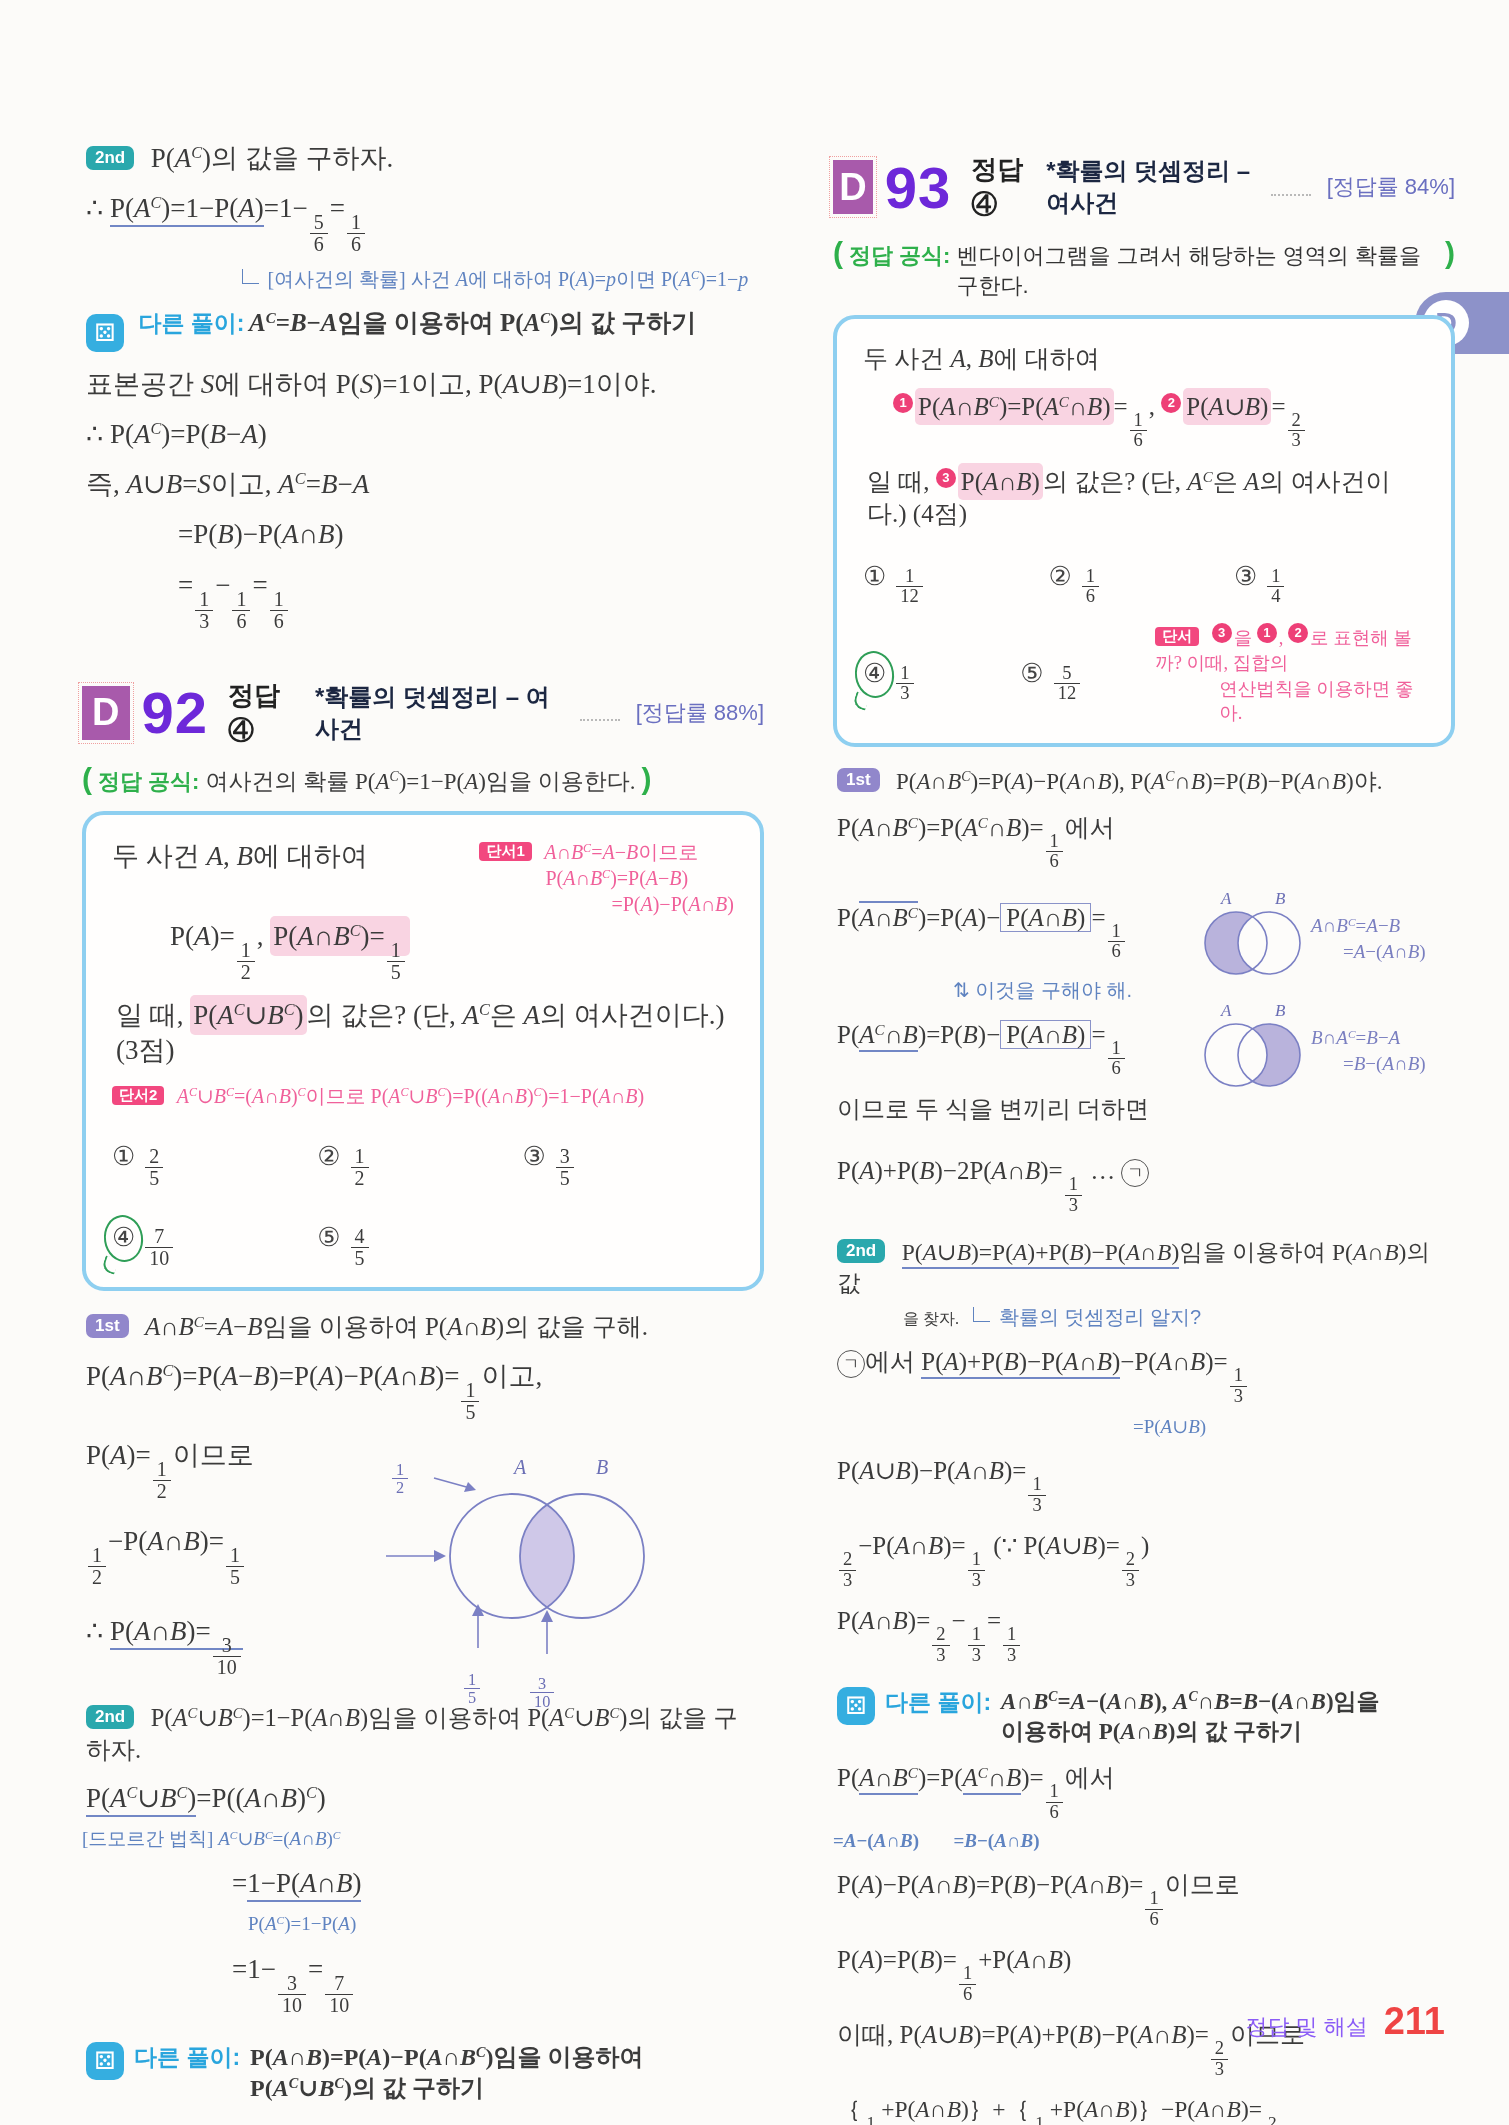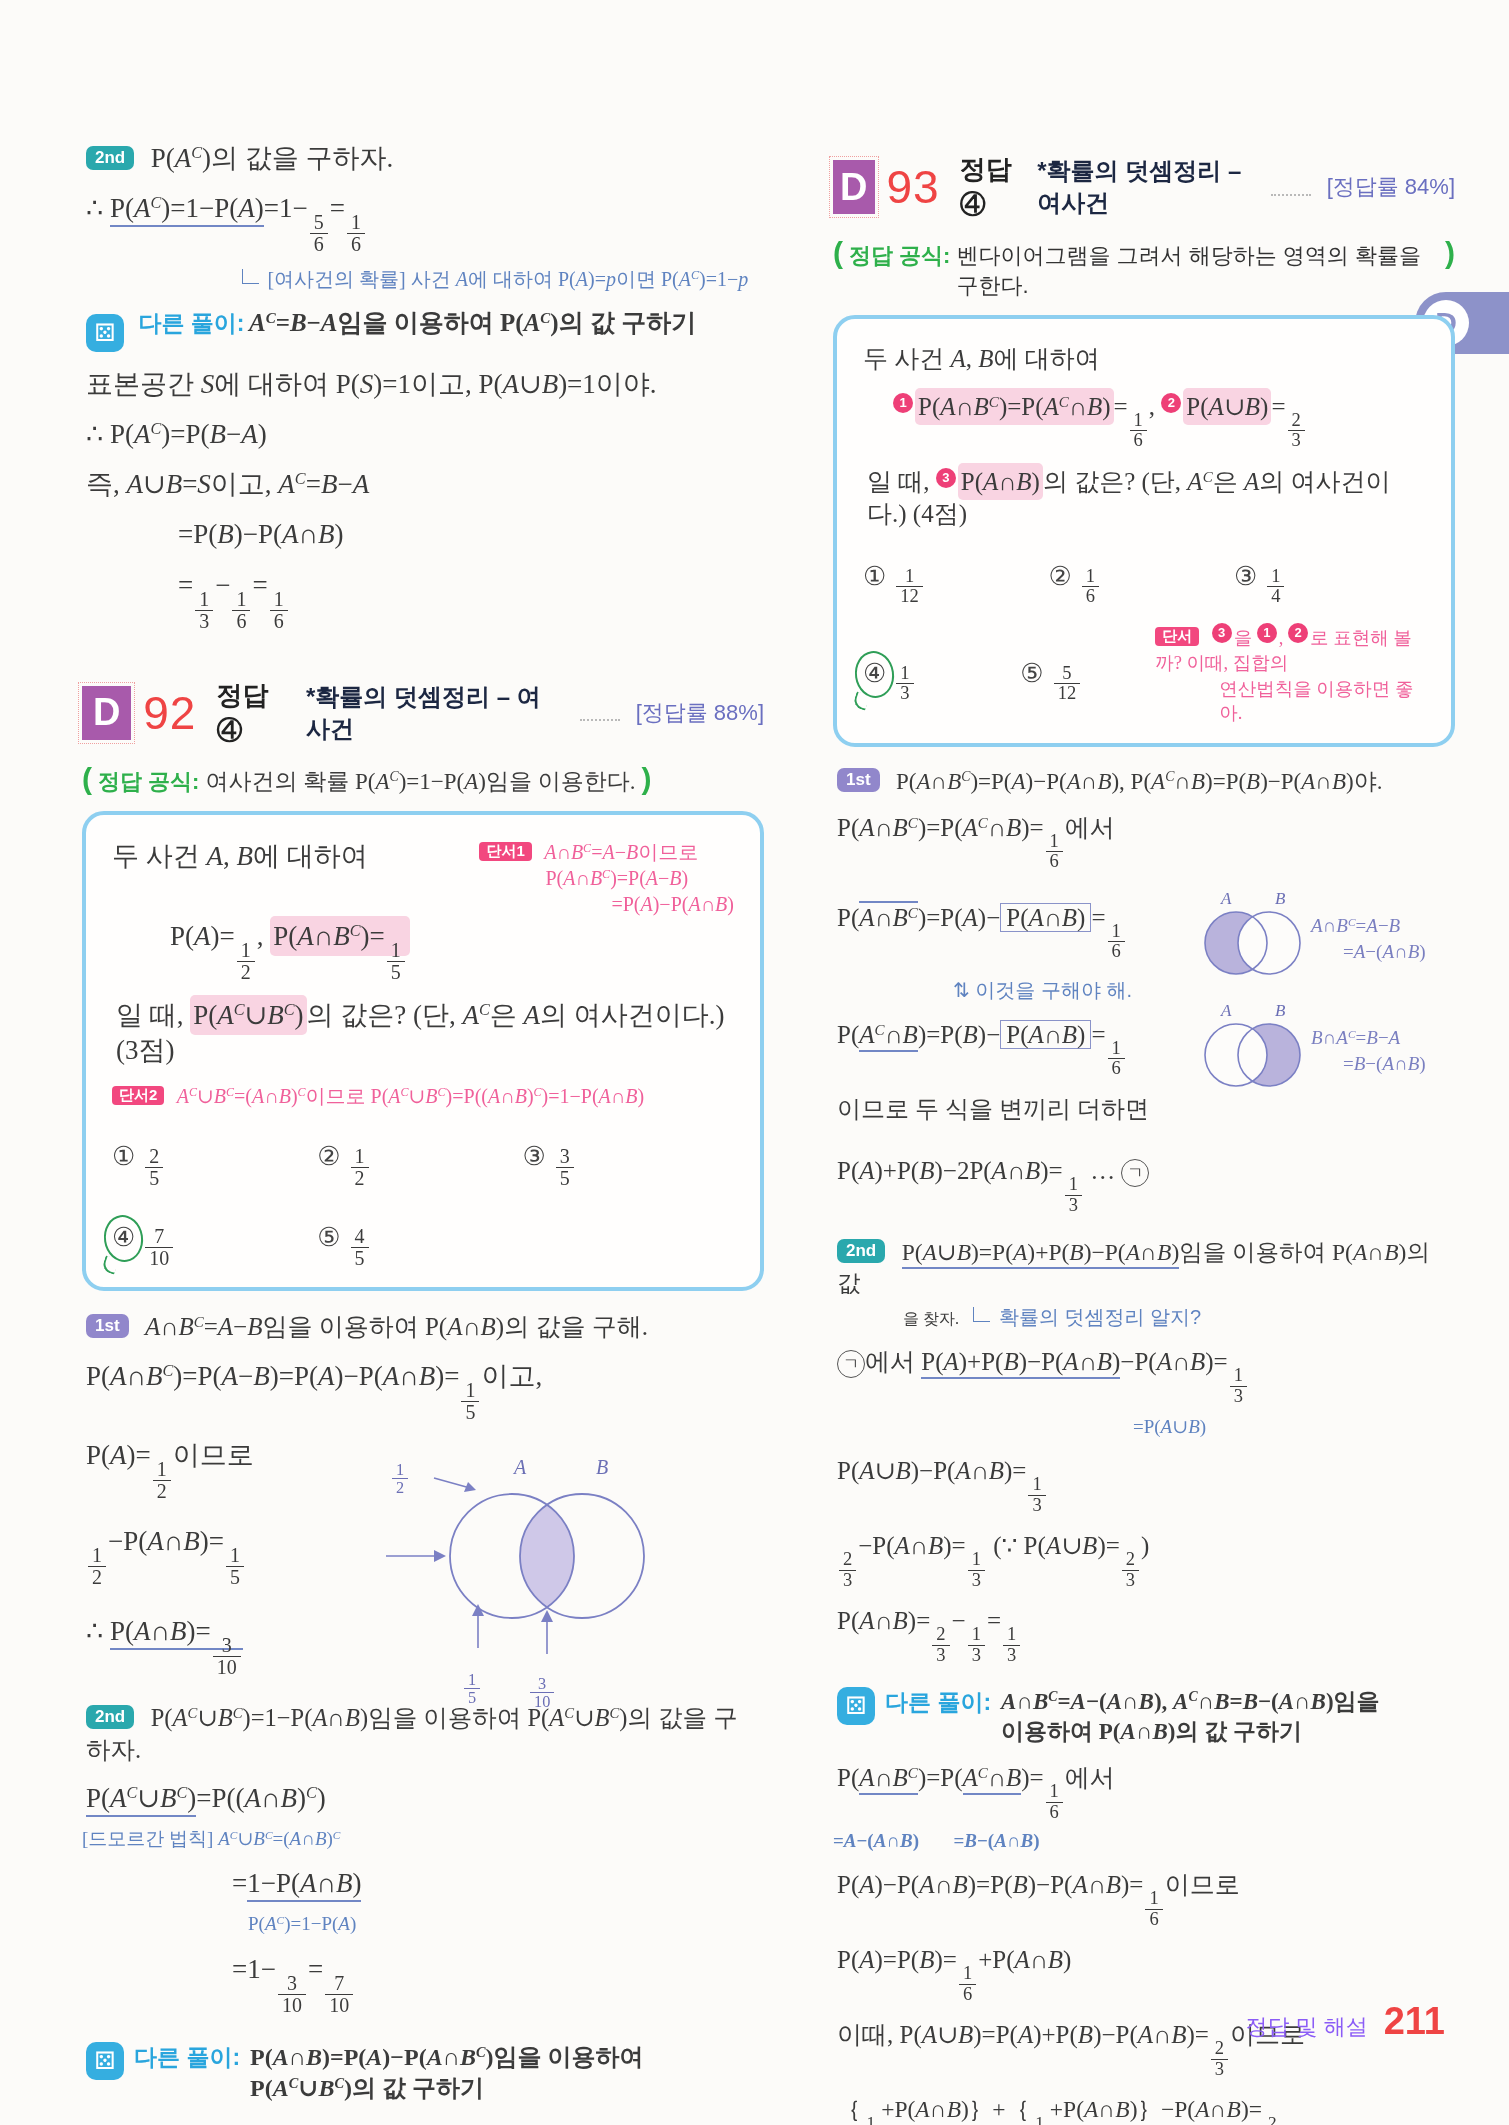--- a/index.html
+++ b/index.html
@@ -35,21 +35,21 @@
         color:#fff;font-family:"Liberation Sans",sans-serif;font-weight:bold;margin-right:8px;vertical-align:3px;}
   .note{color:#5f83c0;font-size:20px;}
   .notek{color:#5f83c0;font-size:20px;font-family:"Liberation Sans",sans-serif;}
   .rednote{color:#f0609a;}
   .rednote.m{font-size:20px;}
   .redk{color:#f0609a;font-size:19px;}
   
   .phead{display:flex;align-items:center;gap:12px;margin:6px 0 14px 0;}
   .dbadge{width:54px;height:54px;background:#a85aab;color:#fff;font-weight:bold;font-size:38px;
           display:flex;align-items:center;justify-content:center;outline:1.5px dotted #f0a0a0;outline-offset:3px;}
-  .pnum{font-weight:normal;font-size:46px;color:#ef4444;letter-spacing:1px;}
+  .pnum{font-weight:bold;font-size:58px;color:#6d28d9;letter-spacing:1px;}
   .palabel{font-weight:bold;font-size:26px;color:#222;margin-left:8px;}
   .ptitle{font-weight:bold;font-size:24px;color:#1c2742;}
   .dots{flex:1;border-bottom:2px dotted #b9b9b9;height:15px;margin:0 4px;min-width:40px;}
   .rate{color:#6a6fc0;font-size:22px;white-space:nowrap;}
   .fml{font-size:22px;color:#333;display:flex;align-items:baseline;gap:6px;margin:2px 0 14px 0;}
   .fparen{color:#2eb04b;font-weight:bold;font-size:30px;}
   .flabel{color:#2eb04b;font-weight:bold;font-size:22px;white-space:nowrap;}
   .pbox{border:4px solid #8ecff0;border-radius:22px;padding:24px 26px 18px 26px;margin:14px 0 20px 0;background:#fffefd;}
   .chrow{display:flex;margin-top:16px;}
   .ch{width:33%;display:flex;align-items:center;gap:8px;}

